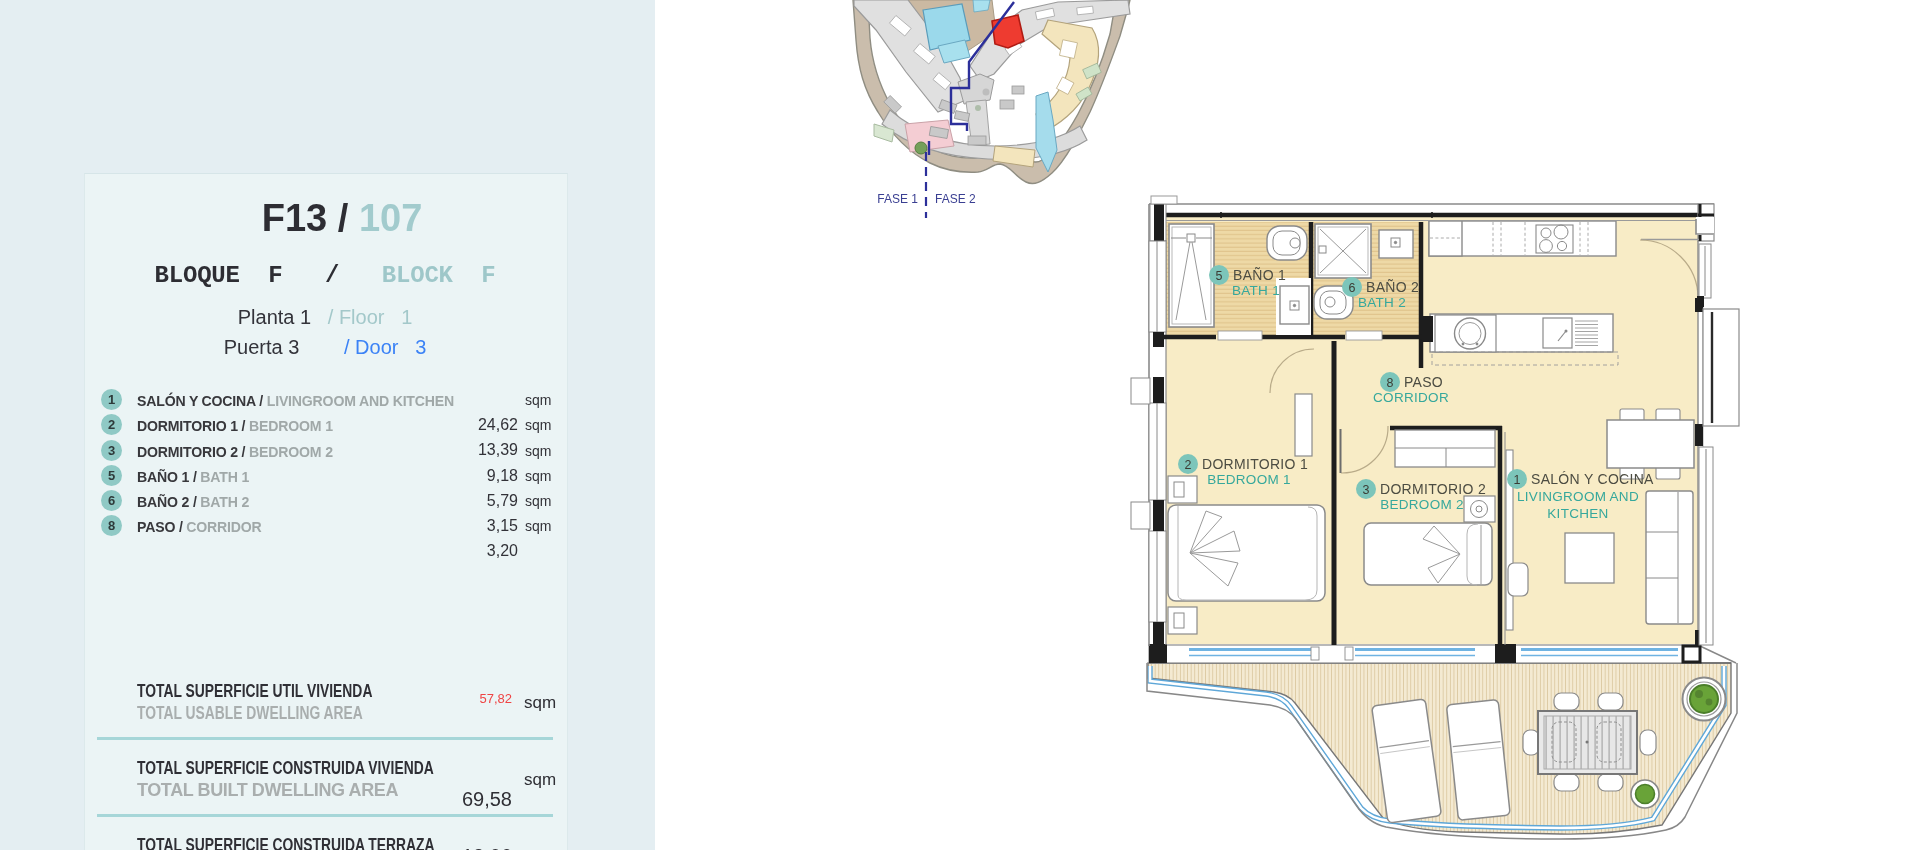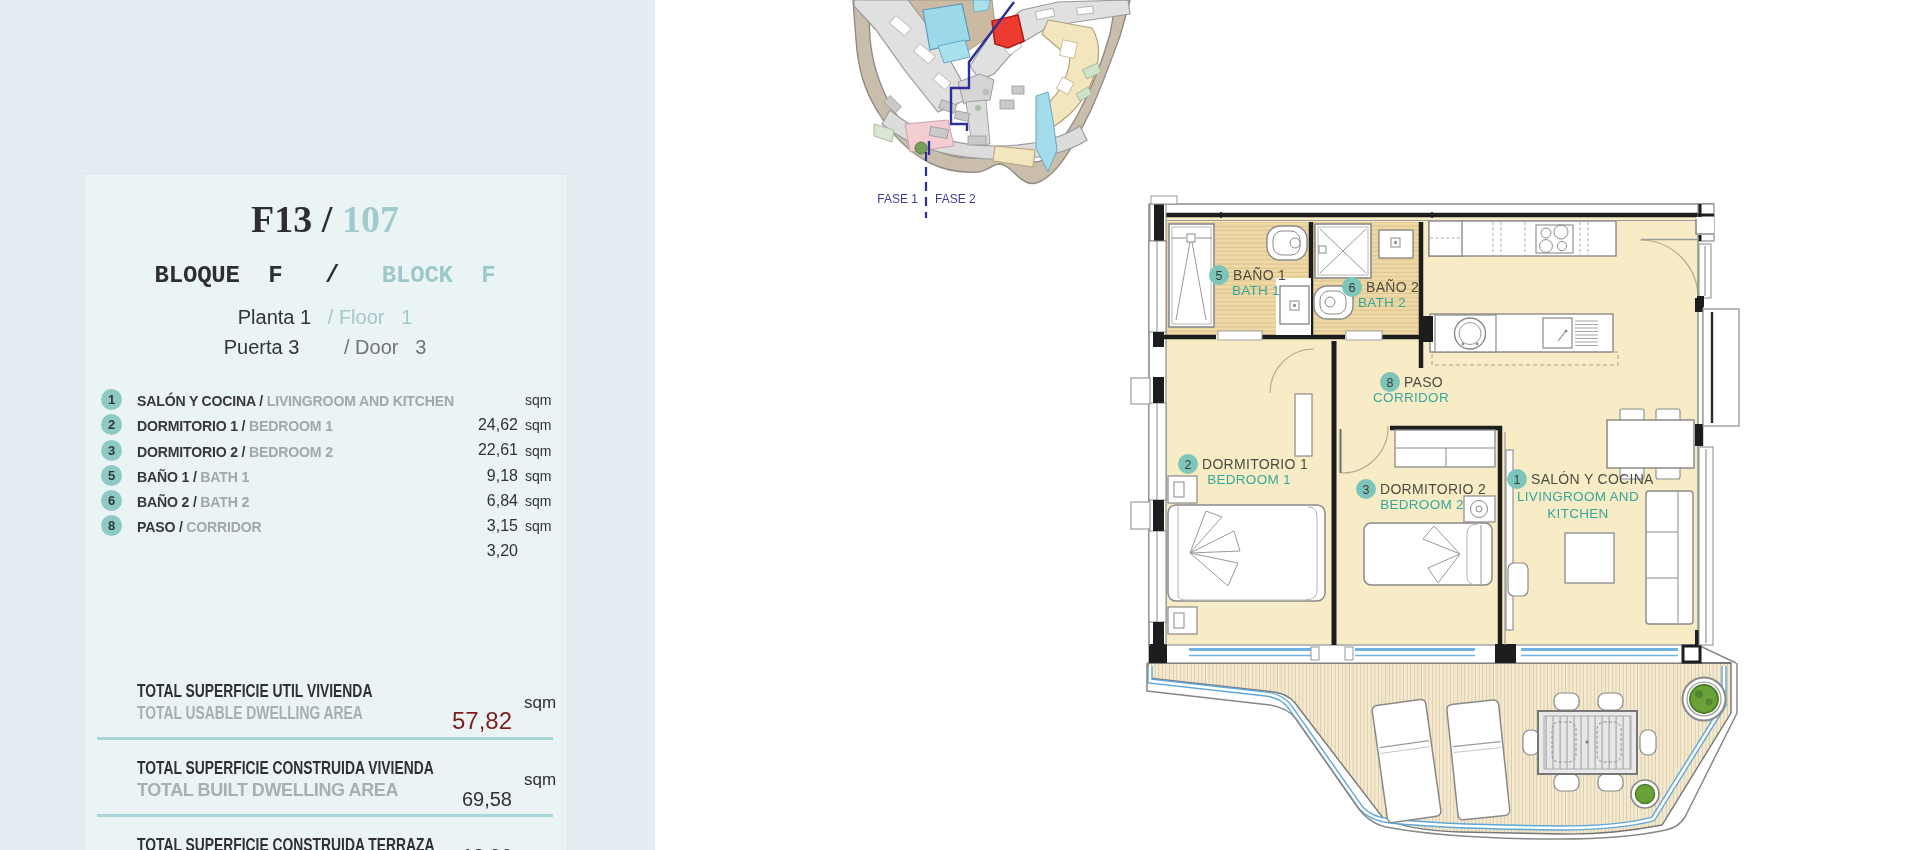--- a/index.html
+++ b/index.html
@@ -7,82 +7,82 @@
   .abs{position:absolute;}
   .cond{transform:scaleX(0.77);transform-origin:0 0;white-space:nowrap;}
 </style>
 </head>
 <body>
 
 <div class="abs" style="left:0;top:0;width:655px;height:850px;background:#e4eef2;"></div>
 
 <div class="abs" style="left:84px;top:173px;width:482px;height:677px;background:#ebf4f5;border-top:1px solid #d6e5e8;border-left:1px solid #dce9eb;border-right:1px solid #dce9eb;"></div>
 
-<div class="abs" style="left:84px;top:197px;width:482px;text-align:center;font-size:38px;font-weight:bold;color:#2d2d33;font-family:Liberation Serif, serif;">F13 / <span style="color:#a2cbcd;">107</span></div>
+<div class="abs" style="left:101px;top:197px;width:482px;text-align:center;font-size:38px;font-weight:bold;color:#2d2d33;">F13 / <span style="color:#a2cbcd;">107</span></div>
 
 <div class="abs" style="left:84px;top:262px;width:482px;text-align:center;font-size:24px;font-weight:bold;color:#2d2d33;letter-spacing:-0.2px;font-family:Liberation Mono, monospace;">BLOQUE&nbsp;&nbsp;F&nbsp;&nbsp;&nbsp;/&nbsp;&nbsp;&nbsp;<span style="color:#9ec7c9;">BLOCK&nbsp;&nbsp;F</span></div>
 
 <div class="abs" style="left:84px;top:306px;width:482px;text-align:center;font-size:20px;color:#33333a;">Planta 1&nbsp;&nbsp;&nbsp;<span style="color:#a3c8ca;">/ Floor&nbsp;&nbsp;&nbsp;1</span></div>
 
-<div class="abs" style="left:84px;top:336px;width:482px;text-align:center;font-size:20px;color:#33333a;">Puerta 3&nbsp;&nbsp;&nbsp;<span style="color:#737373;margin-left:28px;">/ Door&nbsp;&nbsp;&nbsp;3</span></div>
+<div class="abs" style="left:84px;top:336px;width:482px;text-align:center;font-size:20px;color:#33333a;">Puerta 3&nbsp;&nbsp;&nbsp;<span style="color:#3b82f6;margin-left:28px;">/ Door&nbsp;&nbsp;&nbsp;3</span></div>
 
 <style>
  .lrow{position:absolute;left:0;width:655px;height:26px;}
  .lcirc{position:absolute;left:101px;top:0;width:21px;height:21px;border-radius:50%;background:#8fc9c5;color:#2e3a3a;font-size:13px;font-weight:bold;text-align:center;line-height:21px;}
  .lsp{position:absolute;left:137px;top:3px;font-size:15px;font-weight:bold;color:#38383c;letter-spacing:-0.2px;white-space:nowrap;transform:scaleX(0.94);transform-origin:0 0;}
  .len{color:#a0a8a8;font-weight:bold;}
  .lval{position:absolute;left:380px;top:2px;width:138px;text-align:right;font-size:16px;color:#323238;margin-top:25px;}
  .lsqm{position:absolute;left:525px;top:3px;font-size:14px;color:#323238;}
 </style>
 
 <div class="lrow" style="top:389px;">
     <div class="lcirc">1</div>
     <div class="lsp">SALÓN Y COCINA / <span class="len">LIVINGROOM AND KITCHEN</span></div>
     <div class="lval">24,62</div>
     <div class="lsqm">sqm</div>
   </div>
 
 <div class="lrow" style="top:414px;">
     <div class="lcirc">2</div>
     <div class="lsp">DORMITORIO 1 / <span class="len">BEDROOM 1</span></div>
-    <div class="lval">22,61</div>
+    <div class="lval">13,39</div>
     <div class="lsqm">sqm</div>
   </div>
 
 <div class="lrow" style="top:440px;">
     <div class="lcirc">3</div>
     <div class="lsp">DORMITORIO 2 / <span class="len">BEDROOM 2</span></div>
     <div class="lval">9,18</div>
     <div class="lsqm">sqm</div>
   </div>
 
 <div class="lrow" style="top:465px;">
     <div class="lcirc">5</div>
     <div class="lsp">BAÑO 1 / <span class="len">BATH 1</span></div>
-    <div class="lval">6,84</div>
+    <div class="lval">5,79</div>
     <div class="lsqm">sqm</div>
   </div>
 
 <div class="lrow" style="top:490px;">
     <div class="lcirc">6</div>
     <div class="lsp">BAÑO 2 / <span class="len">BATH 2</span></div>
     <div class="lval">3,15</div>
     <div class="lsqm">sqm</div>
   </div>
 
 <div class="lrow" style="top:515px;">
     <div class="lcirc">8</div>
     <div class="lsp">PASO / <span class="len">CORRIDOR</span></div>
     <div class="lval">3,20</div>
     <div class="lsqm">sqm</div>
   </div>
 
 <div class="abs cond" style="left:137px;top:681px;font-size:18px;font-weight:bold;color:#2f2f35;">TOTAL SUPERFICIE UTIL VIVIENDA</div>
 <div class="abs cond" style="left:137px;top:703px;font-size:18px;font-weight:bold;color:#a9aeae;">TOTAL USABLE DWELLING AREA</div>
-<div class="abs" style="left:380px;top:691px;width:132px;text-align:right;font-size:24px;color:#7f1d1d;margin-top:16px;">57,82</div>
+<div class="abs" style="left:380px;top:691px;width:132px;text-align:right;font-size:13px;color:#ef4444;">57,82</div>
 <div class="abs" style="left:524px;top:693px;font-size:17px;color:#2f2f35;">sqm</div>
 
 <div class="abs" style="left:97px;top:737px;width:456px;height:3px;background:#a6d6d8;"></div>
 
 <div class="abs cond" style="left:137px;top:758px;font-size:18px;font-weight:bold;color:#2f2f35;">TOTAL SUPERFICIE CONSTRUIDA VIVIENDA</div>
 <div class="abs" style="left:137px;top:780px;width:330px;font-size:18px;font-weight:bold;color:#a9aeae;letter-spacing:-0.4px;">TOTAL BUILT DWELLING AREA</div>
 <div class="abs" style="left:380px;top:788px;width:132px;text-align:right;font-size:20px;color:#2f2f35;">69,58</div>
 <div class="abs" style="left:524px;top:770px;font-size:17px;color:#2f2f35;">sqm</div>
 
 <div class="abs" style="left:97px;top:814px;width:456px;height:3px;background:#a6d6d8;"></div>

